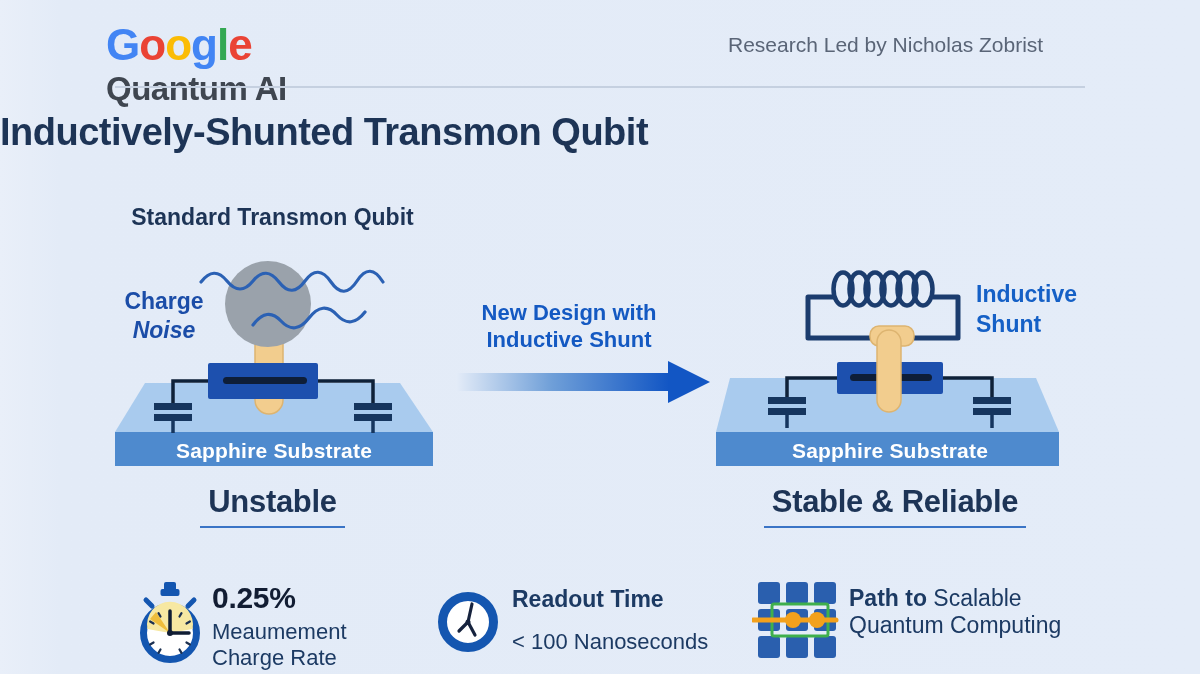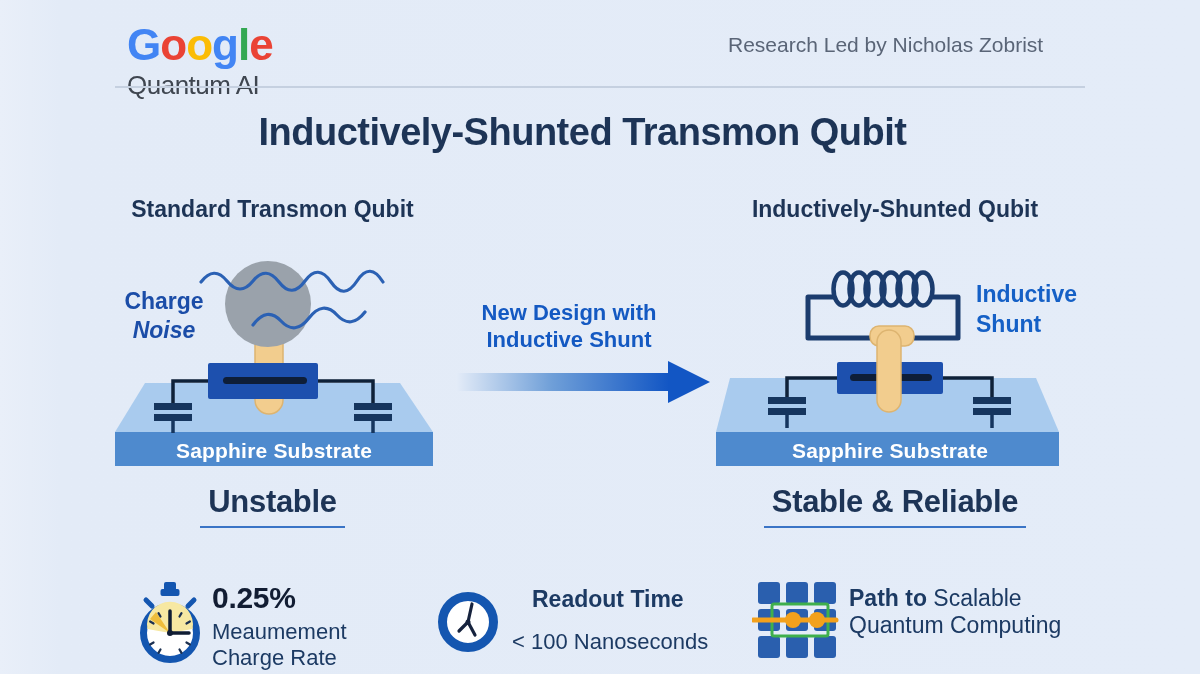--- a/index.html
+++ b/index.html
@@ -6,27 +6,27 @@
   .canvas{
     position:relative;width:1200px;height:674px;overflow:hidden;
     background:linear-gradient(90deg,#e9eff9 0%,#e3ebf7 5%,#e4ecf8 100%);
     font-family:"Liberation Sans", sans-serif;
     color:#1d3456;
   }
   .abs{position:absolute;}
   
   .logo-row{position:absolute;left:104px;top:20px;display:flex;align-items:baseline;flex-direction:column;}
   .logo-word{font-size:44px;font-weight:600;letter-spacing:-1px;}
-  .logo-suffix{font-size:26px;font-weight:400;color:#3f4650;margin-left:23px;letter-spacing:-0.5px;}
+  .logo-suffix{font-size:33px;font-weight:700;color:#3f4650;margin-left:2px;letter-spacing:-0.5px;}
   .byline{position:absolute;left:728px;top:33px;font-size:21px;color:#5a6577;}
   .divider{position:absolute;left:115px;top:86px;width:970px;height:2px;background:#c5d0e0;}
   
-  .main-title{position:absolute;left:0;top:111px;width:1165px;text-align:center;
+  .main-title{position:absolute;left:0;top:111px;width:1165px;
     font-size:38px;font-weight:700;color:#1d3456;letter-spacing:-0.5px;}
-  .panel-heading{position:absolute;top:196px;font-size:23px;font-weight:700;text-align:center;color:#1d3456;}
+  .panel-heading{position:absolute;top:204px;font-size:23px;font-weight:700;text-align:center;color:#1d3456;}
   .panel-heading.left{left:105px;width:335px;}
   .panel-heading.right{left:715px;width:360px;}
   
   .noise-label{position:absolute;left:100px;top:287px;width:128px;text-align:center;
     font-size:23px;font-weight:700;color:#1b4da8;line-height:29px;}
   .noise-label .it{font-style:italic;}
   .shunt-label{position:absolute;left:976px;top:279px;width:130px;
     font-size:23px;font-weight:700;color:#1560c6;line-height:30px;}
   .substrate-label{position:absolute;top:439px;text-align:center;color:#ffffff;
     font-size:21px;font-weight:700;letter-spacing:0.2px;}
@@ -40,41 +40,40 @@
   .status-row.right{left:715px;width:360px;}
   .status-text{display:inline-block;font-size:31px;font-weight:700;color:#1d3456;
     padding:0 8px 6px 8px;border-bottom:2.5px solid #3a74c6;letter-spacing:-0.3px;}
   
   .stat-text{position:absolute;color:#1c3a63;}
   .stat1-text{left:212px;top:581px;}
   .stat-value{font-size:30px;font-weight:800;color:#121d33;margin-bottom:4px;letter-spacing:-0.3px;}
   .stat-line{font-size:22px;line-height:26px;}
   .stat2-text{left:512px;top:586px;}
   .stat3-text{left:849px;top:585px;}
-  .stat-line-bold{font-size:23px;font-weight:700;margin-left:20px;}
+  .stat-line-bold{font-size:23px;font-weight:700;}
   .stat-line-mixed{font-size:23px;line-height:27px;}
   .stat-line-mixed .b{font-weight:700;}
   .stat-gap{margin-top:16px;}
 </style>
 </head>
 <body>
 
 <div class="canvas">
 
   <div class="logo-row">
     <span class="logo-word"><span style="color: rgb(66, 133, 244);">G</span><span style="color: rgb(234, 67, 53);">o</span><span style="color: rgb(251, 188, 5);">o</span><span style="color: rgb(66, 133, 244);">g</span><span style="color: rgb(52, 168, 83);">l</span><span style="color: rgb(234, 67, 53);">e</span></span>
     <span class="logo-suffix">Quantum AI</span>
   </div>
   <div class="byline">Research Led by Nicholas Zobrist</div>
   <div class="divider"></div>
 
   <div class="main-title">Inductively-Shunted Transmon Qubit</div>
 
   <div class="panel-heading left">Standard Transmon Qubit</div>
-  <div class="panel-heading right">Inductively-Shunted Qubit</div>
 
   <svg class="abs" style="left:105px;top:252px" width="340" height="218" viewBox="0 0 340 218">
     <polygon points="40,131 295,131 328,180 10,180" fill="#a9cbee"></polygon>
     <rect x="10" y="180" width="318" height="34" fill="#4e8ace"></rect>
     <rect x="150" y="46" width="28" height="116" rx="14" fill="#f2cd8e" stroke="#ddb470" stroke-width="1.5"></rect>
     <rect x="103" y="111" width="110" height="36" rx="2" fill="#1d50ae"></rect>
     <rect x="118" y="125" width="84" height="7" rx="3.5" fill="#0e1e38"></rect>
     <path d="M103,129 H68 V151 M213,129 H268 V151" stroke="#0e2138" stroke-width="3.5" fill="none"></path>
     <g>
       <rect x="49" y="151" width="38" height="7" fill="#15355e"></rect>

